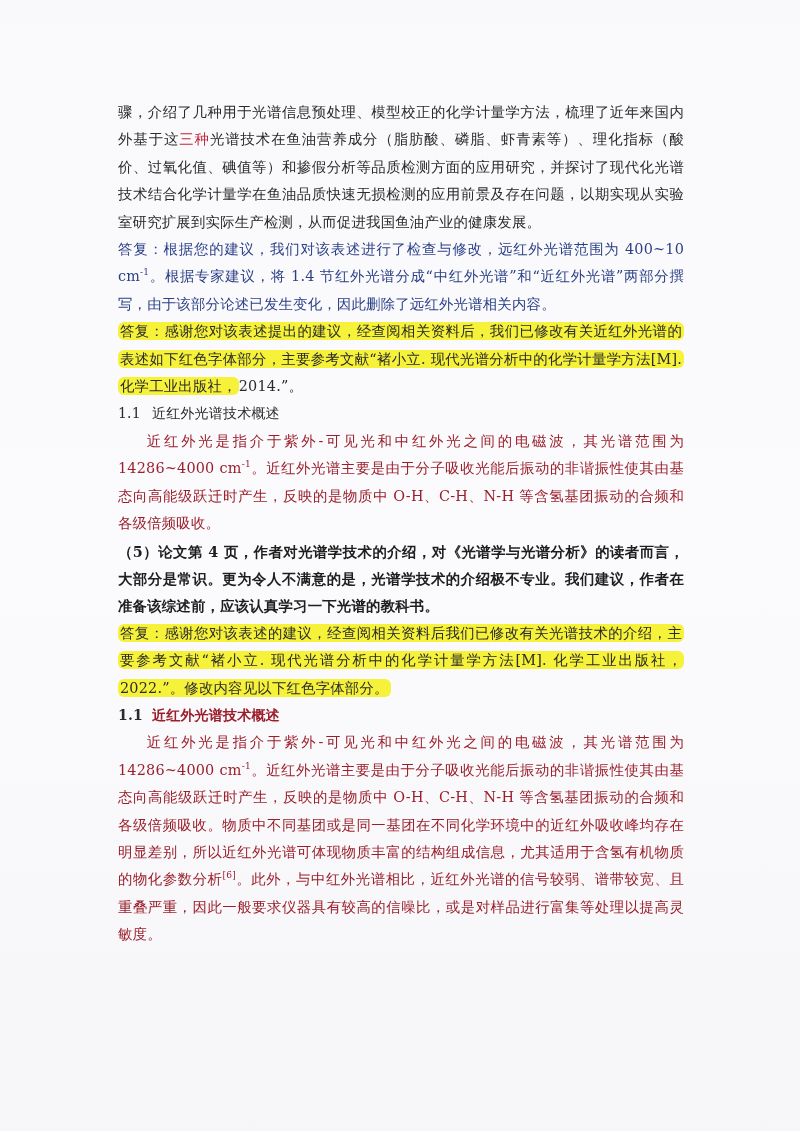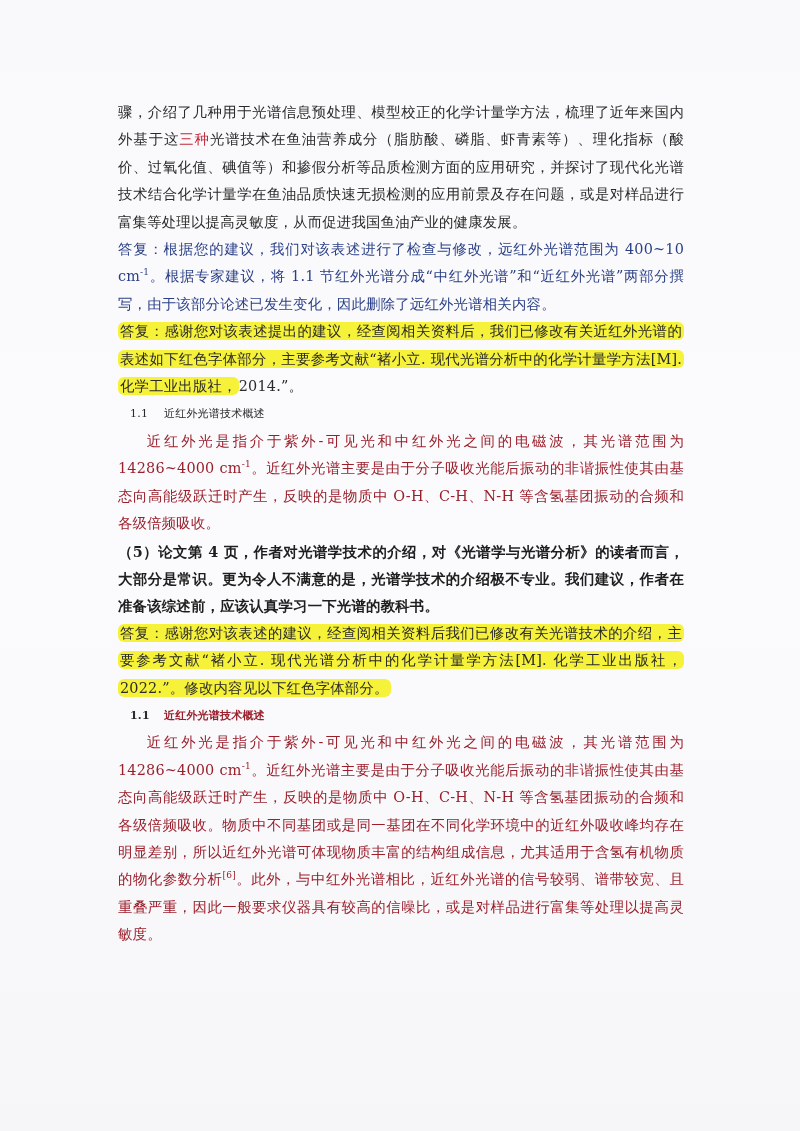--- a/index.html
+++ b/index.html
@@ -21,35 +21,35 @@
   .indent { text-indent: 2em; }
   .bold { font-weight: bold; color: #1e1e1e; }
   .blue { color: #2a3f86; }
   .red { color: #9a1f2b; }
   .red-inline { color: #c0283a; }
   .hl {
     background: #f6f23a;
     box-decoration-break: clone; -webkit-box-decoration-break: clone;
     border-radius: 6px; padding: 1px 2px;
   }
-  .heading { font-size: 11px; margin-left: 12px; }
+  .heading { font-size: 14px; }
   .heading .num { display: inline-block; width: 34px; }
   .heading.bold-h { font-weight: bold; }
   .heading.bold-h .title { color: #9a1f2b; }
   sup { font-size: 9px; line-height: 0; }
 </style>
 </head>
 <body>
 
 <div class="page">
   <div class="content">
 
-    <p><span>骤，介绍了几种用于光谱信息预处理、模型校正的化学计量学方法，梳理了近年来国内外基于这</span><span class="red-inline">三种</span><span>光谱技术在鱼油营养成分（脂肪酸、磷脂、虾青素等）、理化指标（酸价、过氧化值、碘值等）和掺假分析等品质检测方面的应用研究，并探讨了现代化光谱技术结合化学计量学在鱼油品质快速无损检测的应用前景及存在问题，或是对样品进行富集等处理以提高灵敏度，从而促进我国鱼油产业的健康发展。</span></p>
+    <p><span>骤，介绍了几种用于光谱信息预处理、模型校正的化学计量学方法，梳理了近年来国内外基于这</span><span class="red-inline">三种</span><span>光谱技术在鱼油营养成分（脂肪酸、磷脂、虾青素等）、理化指标（酸价、过氧化值、碘值等）和掺假分析等品质检测方面的应用研究，并探讨了现代化光谱技术结合化学计量学在鱼油品质快速无损检测的应用前景及存在问题，以期实现从实验室研究扩展到实际生产检测，从而促进我国鱼油产业的健康发展。</span></p>
 
-    <p class="blue"><span>答复：根据您的建议，我们对该表述进行了检查与修改，远红外光谱范围为 400~10 cm</span><sup>-1</sup><span>。根据专家建议，将 1.1 节红外光谱分成“中红外光谱”和“近红外光谱”两部分撰写，由于该部分论述已发生变化，因此删除了远红外光谱相关内容。</span></p>
+    <p class="blue"><span>答复：根据您的建议，我们对该表述进行了检查与修改，远红外光谱范围为 400~10 cm</span><sup>-1</sup><span>。根据专家建议，将 1.4 节红外光谱分成“中红外光谱”和“近红外光谱”两部分撰写，由于该部分论述已发生变化，因此删除了远红外光谱相关内容。</span></p>
 
     <p><span class="hl">答复：感谢您对该表述提出的建议，经查阅相关资料后，我们已修改有关近红外光谱的表述如下红色字体部分，主要参考文献“褚小立. 现代光谱分析中的化学计量学方法[M]. 化学工业出版社，</span><span>2014.”。</span></p>
 
     <p class="heading"><span class="num">1.1</span><span>近红外光谱技术概述</span></p>
     <p class="indent red"><span>近红外光是指介于紫外-可见光和中红外光之间的电磁波，其光谱范围为 14286~4000 cm</span><sup>-1</sup><span>。近红外光谱主要是由于分子吸收光能后振动的非谐振性使其由基态向高能级跃迁时产生，反映的是物质中 O-H、C-H、N-H 等含氢基团振动的合频和各级倍频吸收。</span></p>
 
     <p class="bold">（5）论文第 4 页，作者对光谱学技术的介绍，对《光谱学与光谱分析》的读者而言，大部分是常识。更为令人不满意的是，光谱学技术的介绍极不专业。我们建议，作者在准备该综述前，应该认真学习一下光谱的教科书。</p>
     <p><span class="hl">答复：感谢您对该表述的建议，经查阅相关资料后我们已修改有关光谱技术的介绍，主要参考文献“褚小立. 现代光谱分析中的化学计量学方法[M]. 化学工业出版社，2022.”。修改内容见以下红色字体部分。</span></p>
 
     <p class="heading bold-h"><span class="num">1.1</span><span class="title">近红外光谱技术概述</span></p>

